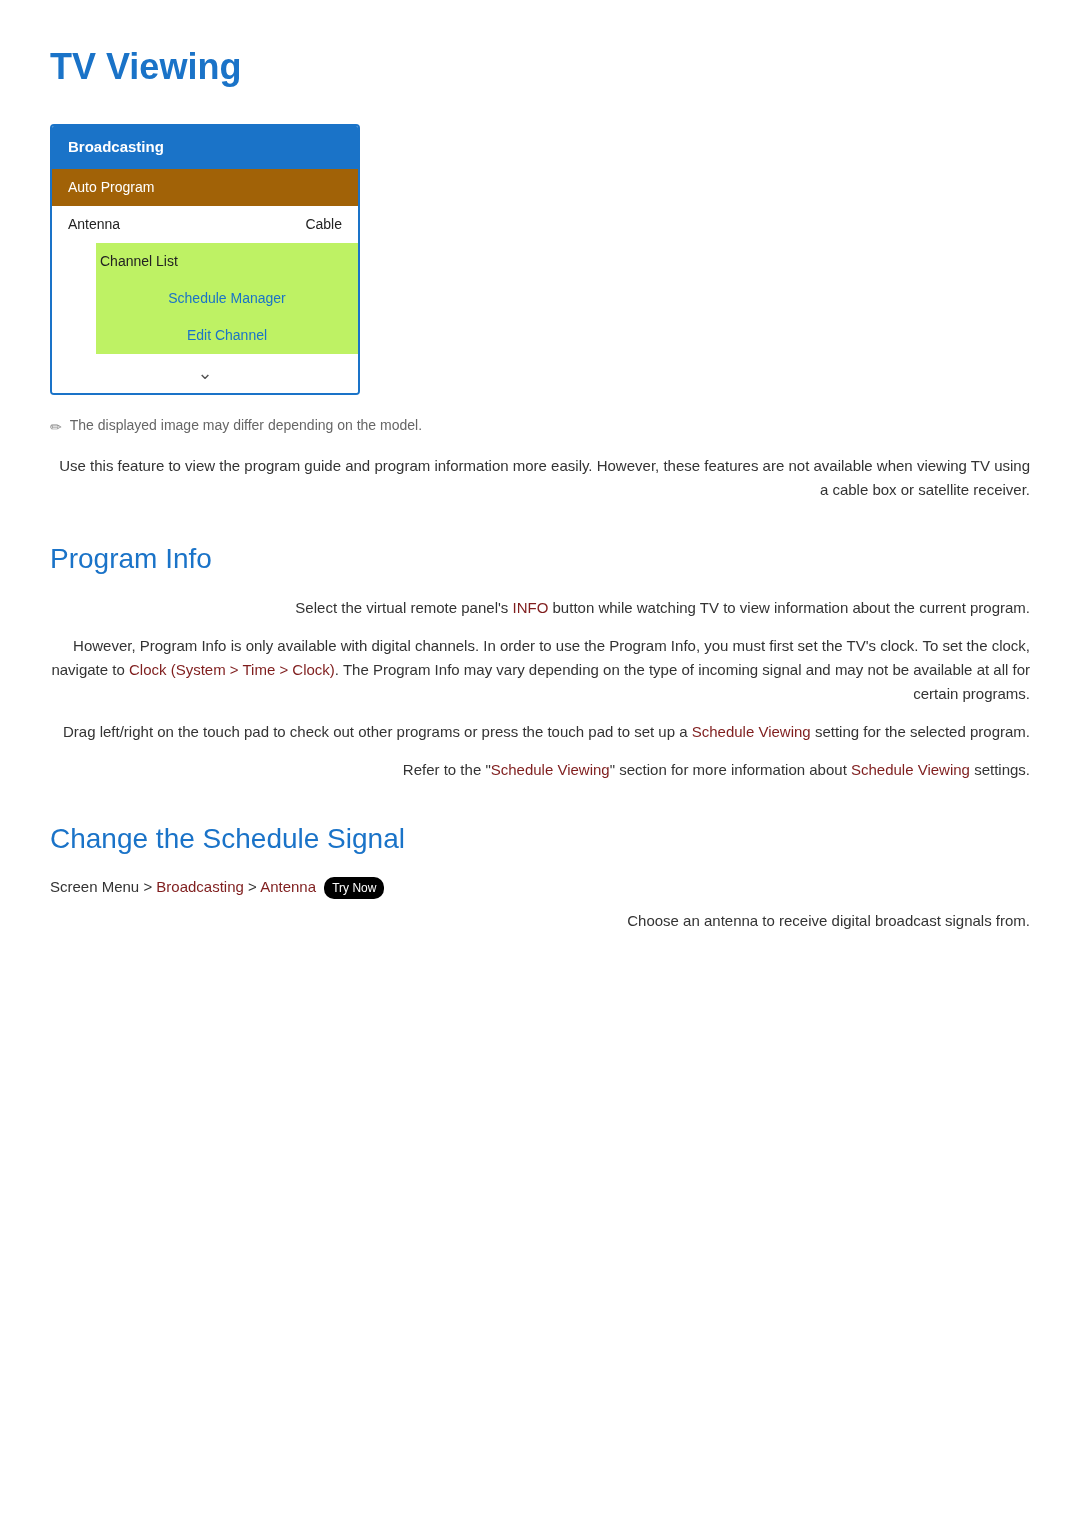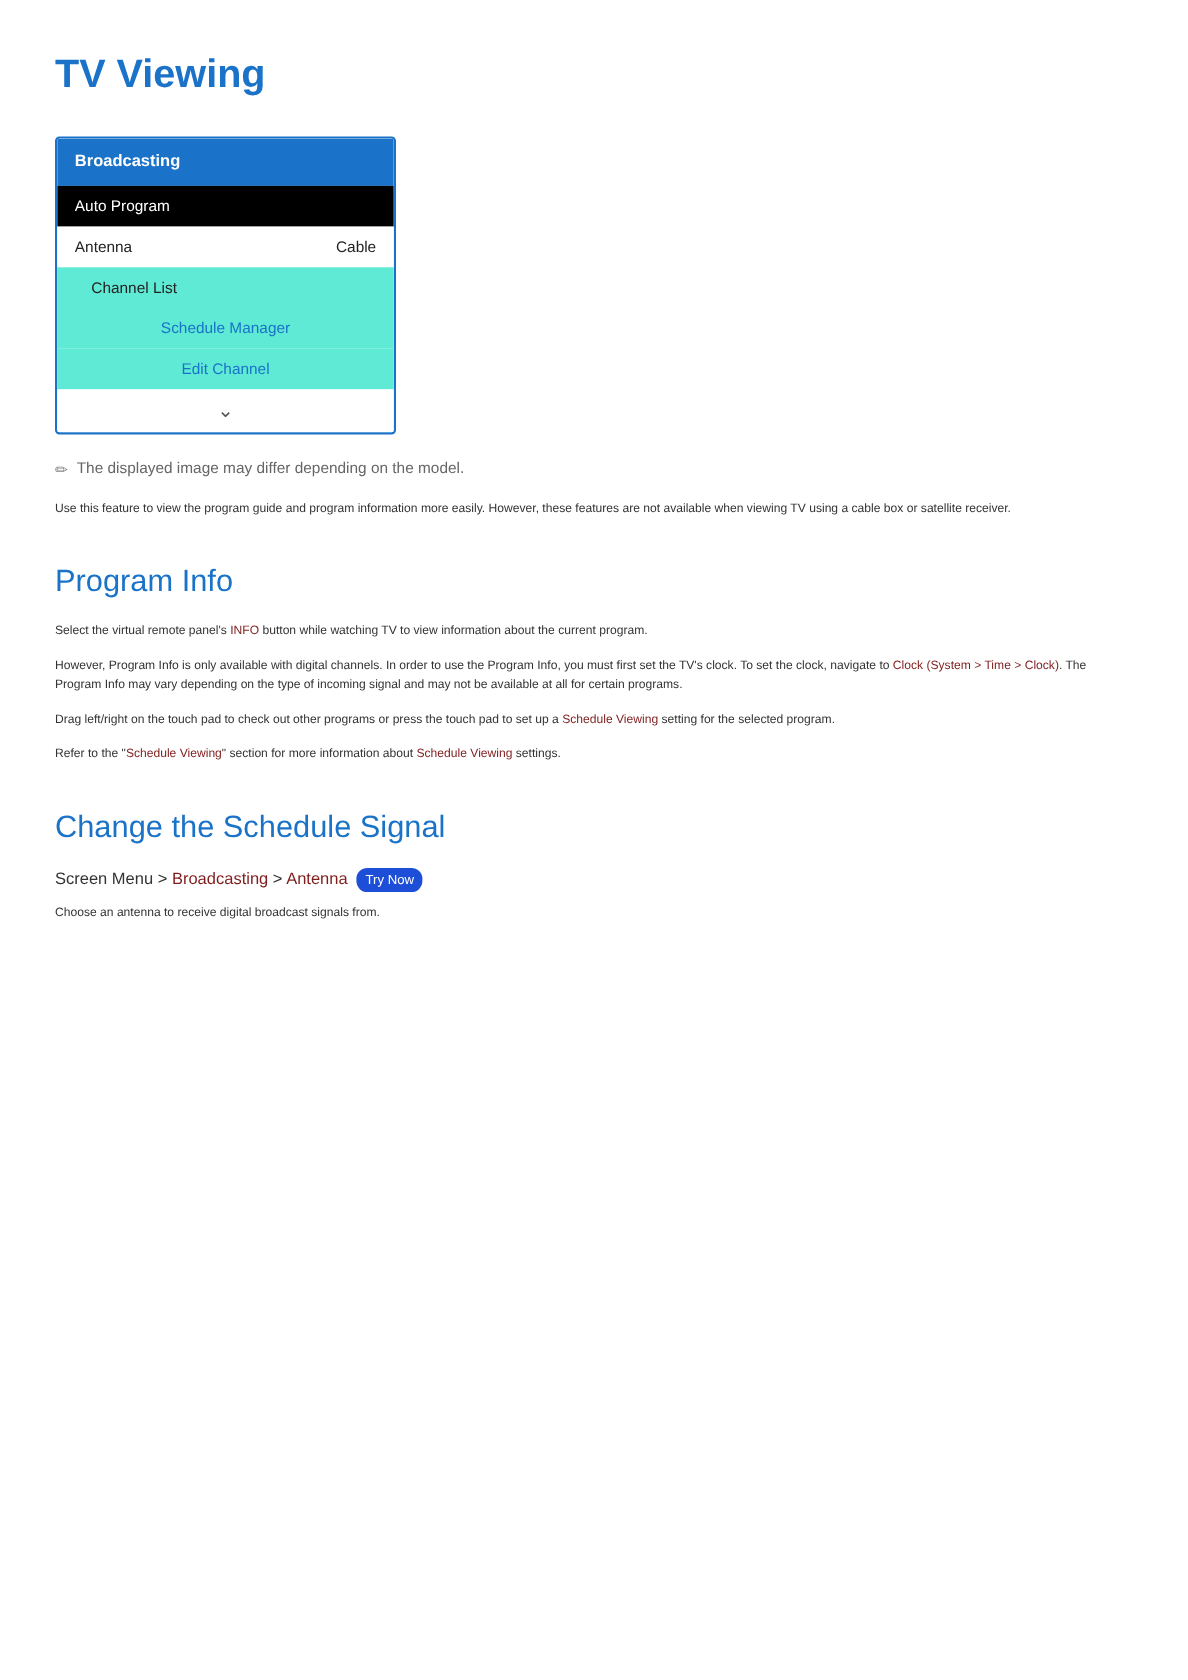--- a/index.html
+++ b/index.html
@@ -30,40 +30,41 @@
 
     .menu-header {
       background-color: #1a73c8;
       color: #ffffff;
       padding: 10px 16px;
       font-size: 15px;
       font-weight: bold;
     }
 
     .menu-item-highlight {
-      background-color: #000000;
+      background-color: #a16207;
       color: #ffffff;
       padding: 8px 16px;
       font-size: 14px;
     }
 
     .menu-item-row {
       display: flex;
       justify-content: space-between;
       padding: 8px 16px;
       font-size: 14px;
       color: #222222;
       background: #ffffff;
     }
 
     .menu-item {
-      padding: 8px 31px;
+      padding: 8px 4px;
       font-size: 14px;
       color: #222222;
-      background: #5eead4;
+      background: #bef264;
+      margin-left: 44px;
     }
 
     .menu-item.colored {
       color: #1a73c8;
       text-align: center;
     }
 
     .menu-footer {
       display: flex;
       justify-content: center;
@@ -82,42 +83,43 @@
       color: #666666;
     }
 
     .pencil-icon {
       color: #888888;
       font-size: 14px;
       margin-top: 2px;
     }
 
     .body-text {
-      font-size: 11px;
+      font-size: 15px;
       color: #333333;
       margin-bottom: 14px;
       line-height: 1.6;
+      text-align: right;
     }
 
     .section-title {
       font-size: 28px;
       font-weight: normal;
       color: #1a73c8;
       margin-top: 36px;
       margin-bottom: 16px;
     }
 
     .link-blue {
       color: #7f1d1d;
       text-decoration: none;
     }
 
     .try-now-badge {
       display: inline-block;
-      background-color: #1d4ed8;
+      background-color: #000000;
       color: #ffffff;
       font-size: 12px;
       padding: 2px 8px;
       border-radius: 10px;
       margin-left: 4px;
       vertical-align: middle;
     }
 
     .breadcrumb-line {
       font-size: 15px;

